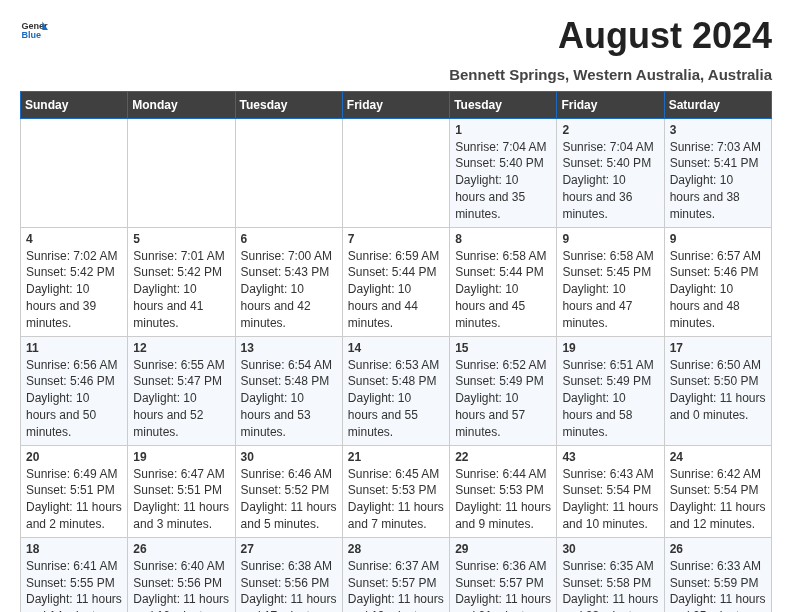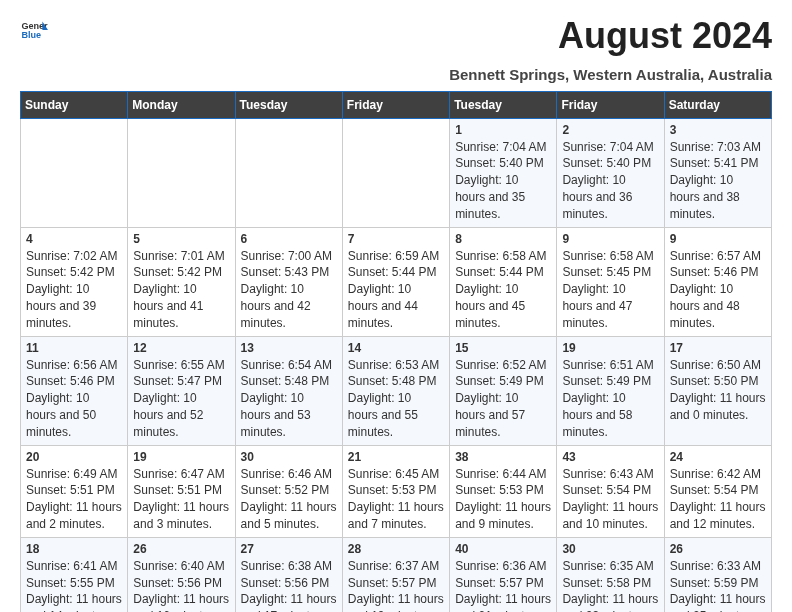--- a/index.html
+++ b/index.html
@@ -203,21 +203,21 @@
         </td>
         <td>
           <span class="day-number">30</span>
           <div class="cell-content">Sunrise: 6:46 AM<br>Sunset: 5:52 PM<br>Daylight: 11 hours and 5 minutes.</div>
         </td>
         <td>
           <span class="day-number">21</span>
           <div class="cell-content">Sunrise: 6:45 AM<br>Sunset: 5:53 PM<br>Daylight: 11 hours and 7 minutes.</div>
         </td>
         <td>
-          <span class="day-number">38</span>
+          <span class="day-number">22</span>
           <div class="cell-content">Sunrise: 6:44 AM<br>Sunset: 5:53 PM<br>Daylight: 11 hours and 9 minutes.</div>
         </td>
         <td>
           <span class="day-number">43</span>
           <div class="cell-content">Sunrise: 6:43 AM<br>Sunset: 5:54 PM<br>Daylight: 11 hours and 10 minutes.</div>
         </td>
         <td>
           <span class="day-number">24</span>
           <div class="cell-content">Sunrise: 6:42 AM<br>Sunset: 5:54 PM<br>Daylight: 11 hours and 12 minutes.</div>
         </td>
@@ -233,21 +233,21 @@
         </td>
         <td>
           <span class="day-number">27</span>
           <div class="cell-content">Sunrise: 6:38 AM<br>Sunset: 5:56 PM<br>Daylight: 11 hours and 17 minutes.</div>
         </td>
         <td>
           <span class="day-number">28</span>
           <div class="cell-content">Sunrise: 6:37 AM<br>Sunset: 5:57 PM<br>Daylight: 11 hours and 19 minutes.</div>
         </td>
         <td>
-          <span class="day-number">40</span>
+          <span class="day-number">29</span>
           <div class="cell-content">Sunrise: 6:36 AM<br>Sunset: 5:57 PM<br>Daylight: 11 hours and 21 minutes.</div>
         </td>
         <td>
           <span class="day-number">30</span>
           <div class="cell-content">Sunrise: 6:35 AM<br>Sunset: 5:58 PM<br>Daylight: 11 hours and 23 minutes.</div>
         </td>
         <td>
           <span class="day-number">26</span>
           <div class="cell-content">Sunrise: 6:33 AM<br>Sunset: 5:59 PM<br>Daylight: 11 hours and 25 minutes.</div>
         </td>

